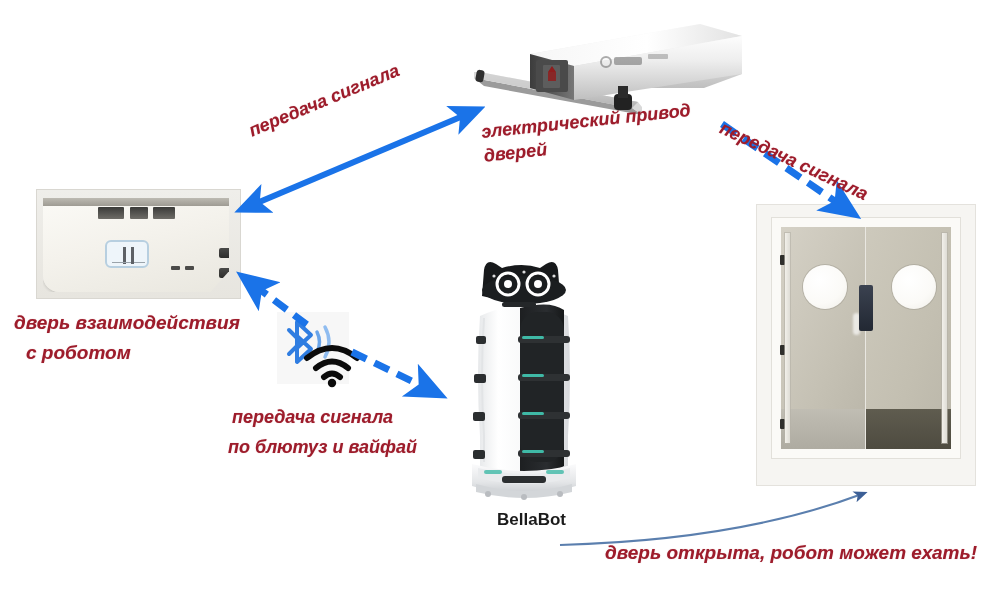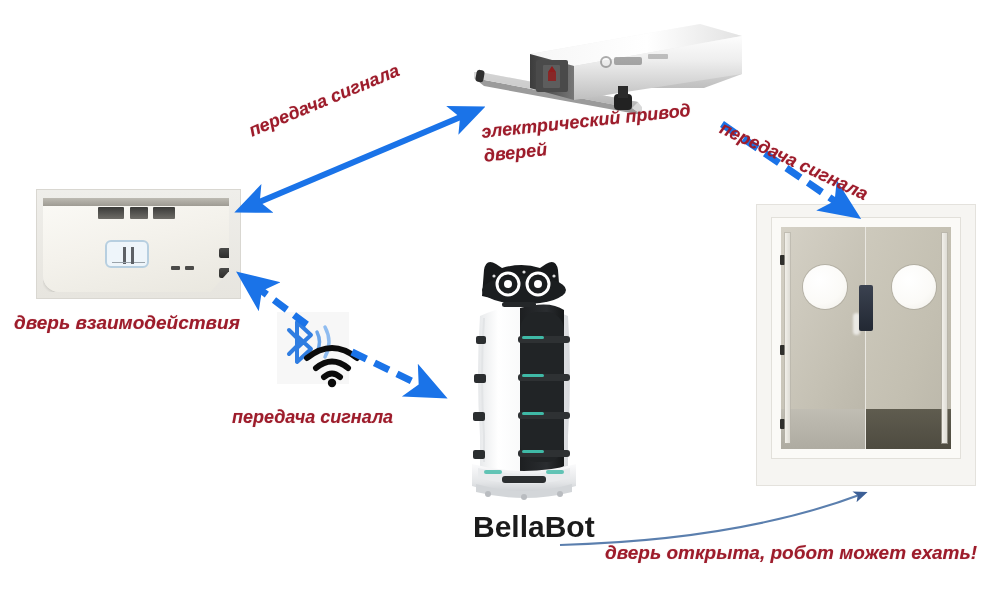--- a/index.html
+++ b/index.html
@@ -23,23 +23,24 @@
     white-space:nowrap;
     line-height:1.35;
     text-shadow:0 0 1px rgba(157,28,43,.35);
   }
   .label.lg { font-size:19px; }
   .label.md { font-size:18px; }
 
   .blacklabel {
     color:#1b1b1b;
     font-weight:bold;
-    font-size:30px;
+    font-size:17px;
     font-family:"Liberation Sans","DejaVu Sans",sans-serif;
     white-space:nowrap;
+    margin-left:24px;
   }
 
   
   #ibox { left:36px; top:189px; width:205px; height:110px; }
   .ibox-frame {
     position:absolute; inset:0;
     background:linear-gradient(180deg,#efeeea 0%,#e7e5df 100%);
     border:1px solid #d9d7d1;
     overflow:hidden;
   }
@@ -192,20 +193,21 @@
           </div>
         <div class="ibox-dash d1"></div>
         <div class="ibox-dash d2"></div>
         <div class="ibox-port p1"></div>
         <div class="ibox-port p2"></div>
       </div>
     </div>
   </div>
 
   <div class="abs label lg" style="left:14px; top:310px;">дверь взаимодействия</div>
+  <div class="abs label lg" style="left:26px; top:340px;">с роботом</div>
 
   <div class="abs" id="oper">
     <svg width="282" height="112" viewBox="0 0 282 112">
       <defs>
         <linearGradient id="alu" x1="0" y1="0" x2="0" y2="1">
           <stop offset="0%" stop-color="#fdfdfd"></stop>
           <stop offset="38%" stop-color="#eeeeee"></stop>
           <stop offset="62%" stop-color="#dcdcdc"></stop>
           <stop offset="100%" stop-color="#bfbfbf"></stop>
         </linearGradient>
@@ -419,16 +421,17 @@
     <g>
       <path d="M560 545 Q740 540 862 494" fill="none" stroke="#5b7fae" stroke-width="2" marker-end="url(#headThin)"></path>
     </g>
   </svg>
 
   <div class="abs label md rot1">передача сигнала</div>
 
   <div class="abs label md rot3">передача сигнала</div>
 
   <div class="abs label md" style="left:232px; top:405px;">передача сигнала</div>
+  <div class="abs label md" style="left:228px; top:435px;">по блютуз и вайфай</div>
 
   <div class="abs label lg" style="left:605px; top:540px;">дверь открыта, робот может ехать!</div>
 
 </div>
 
 </body></html>

